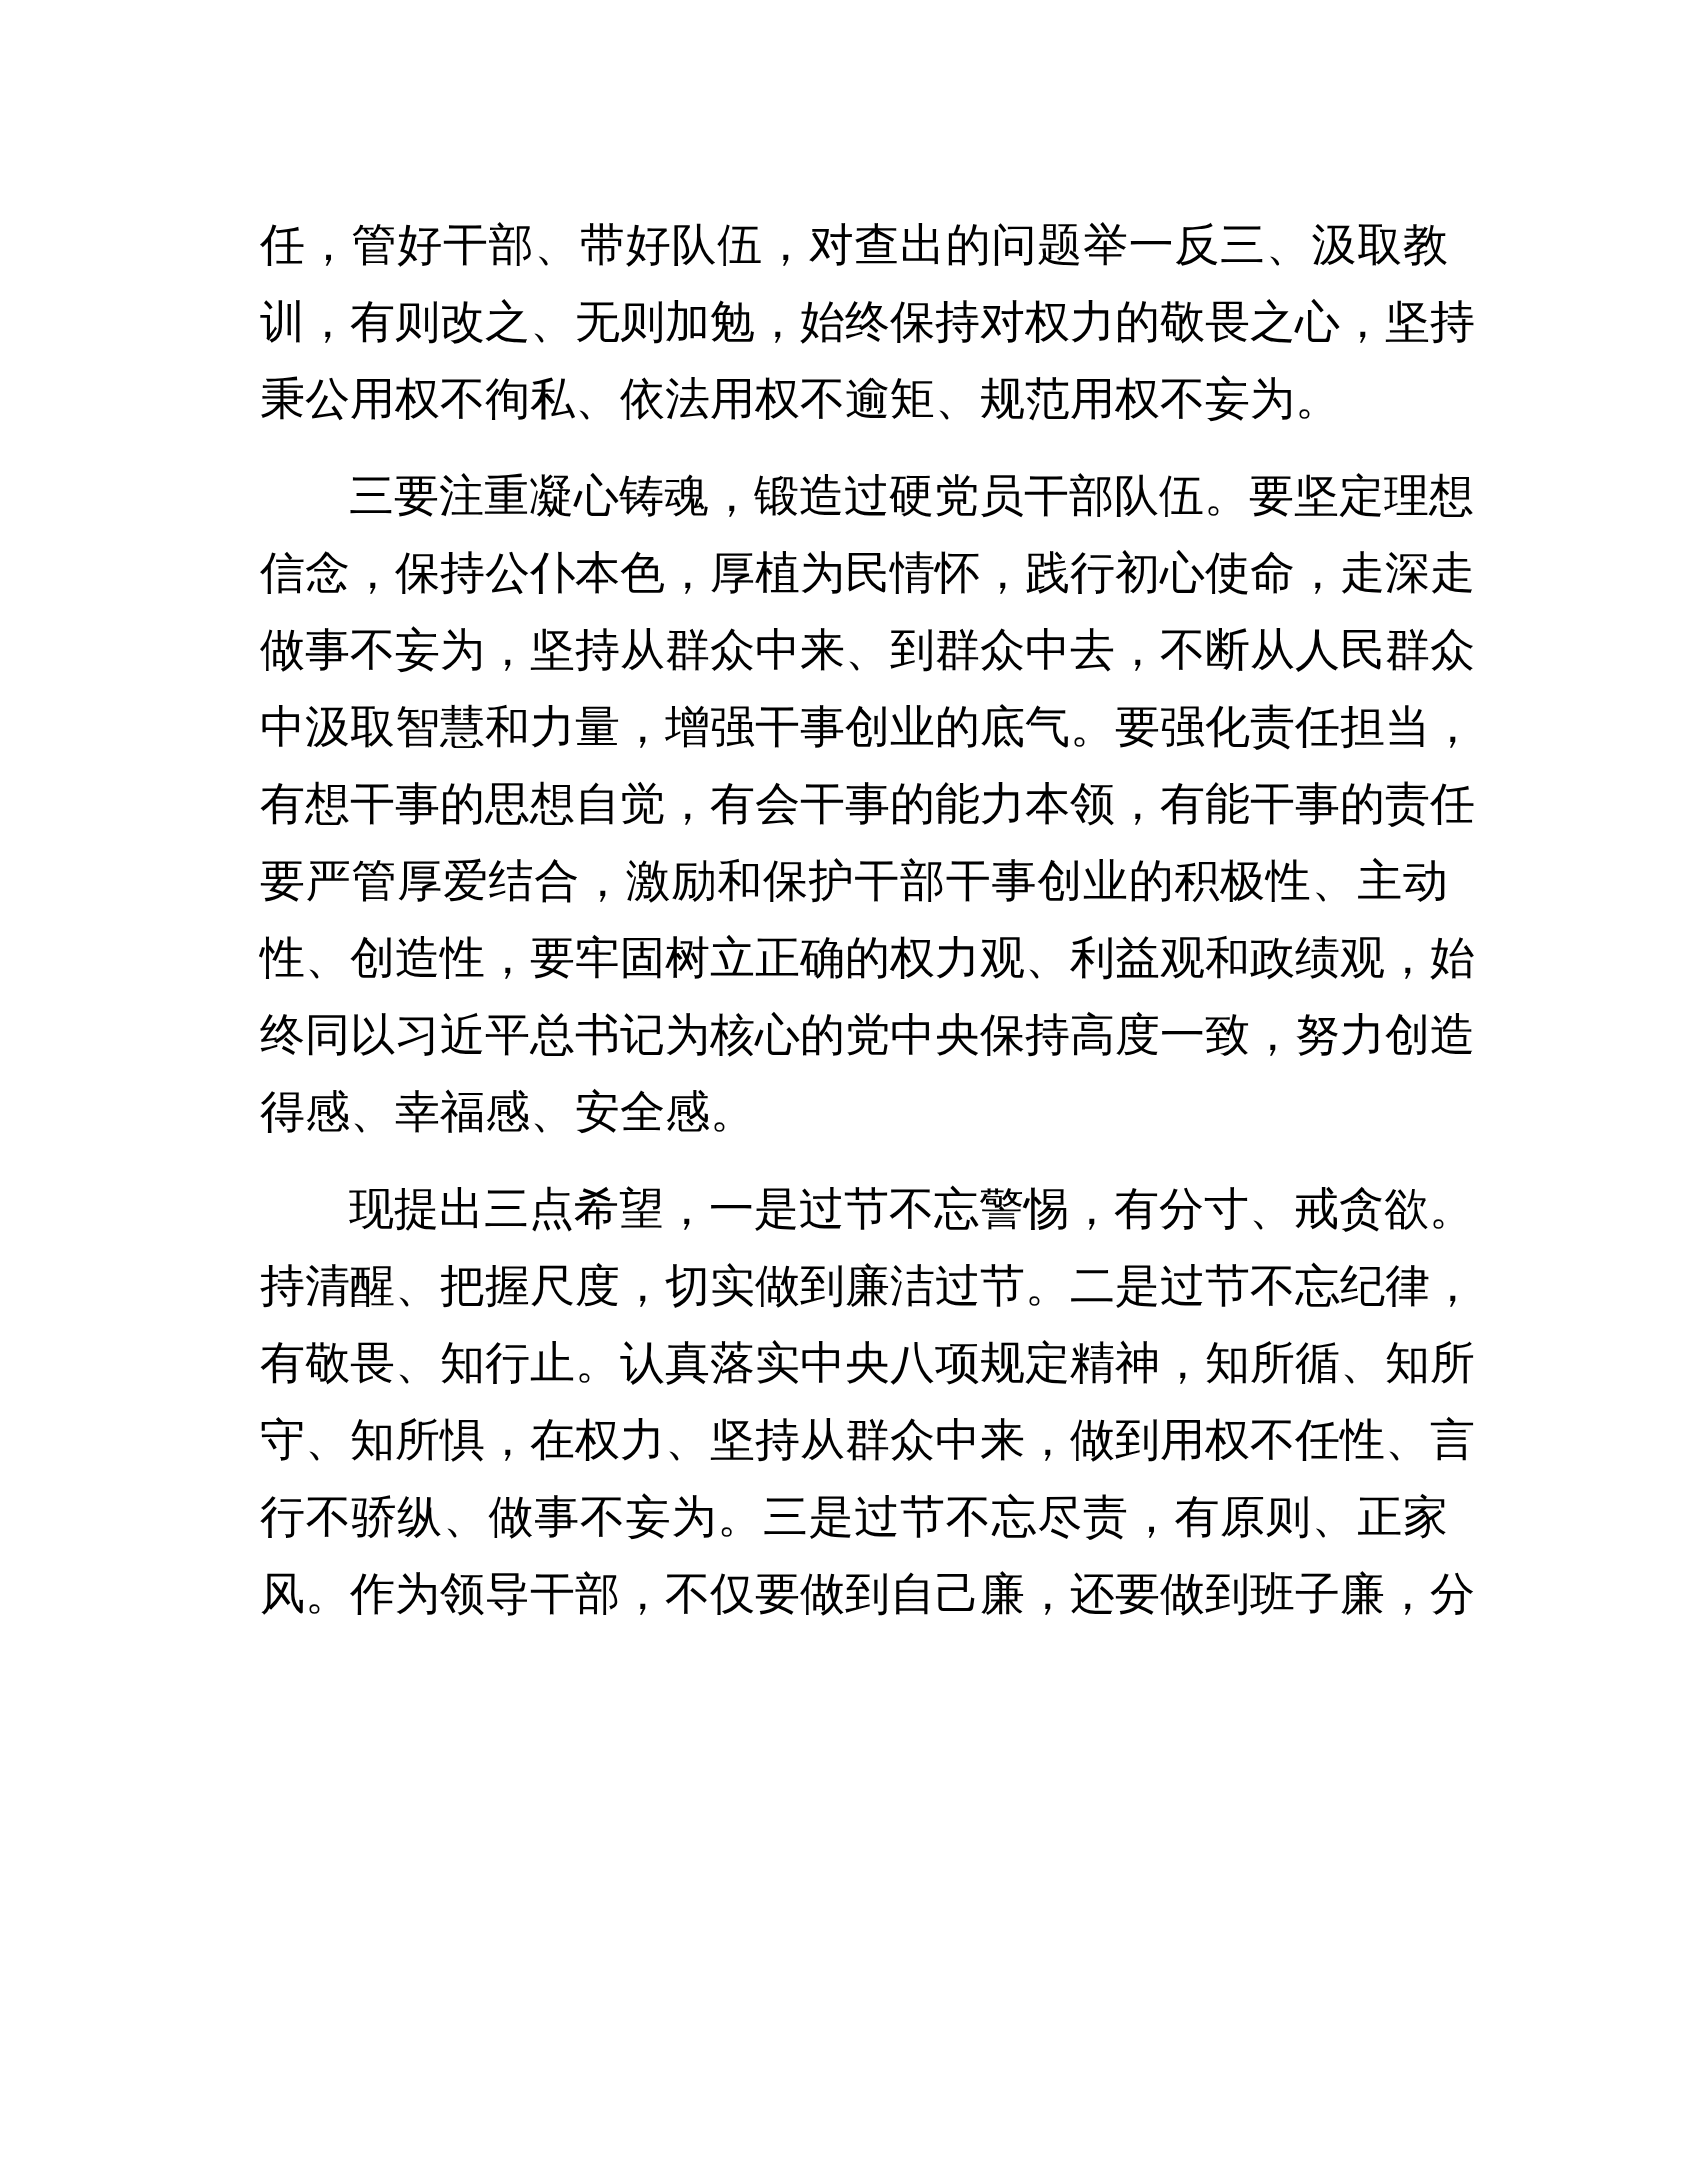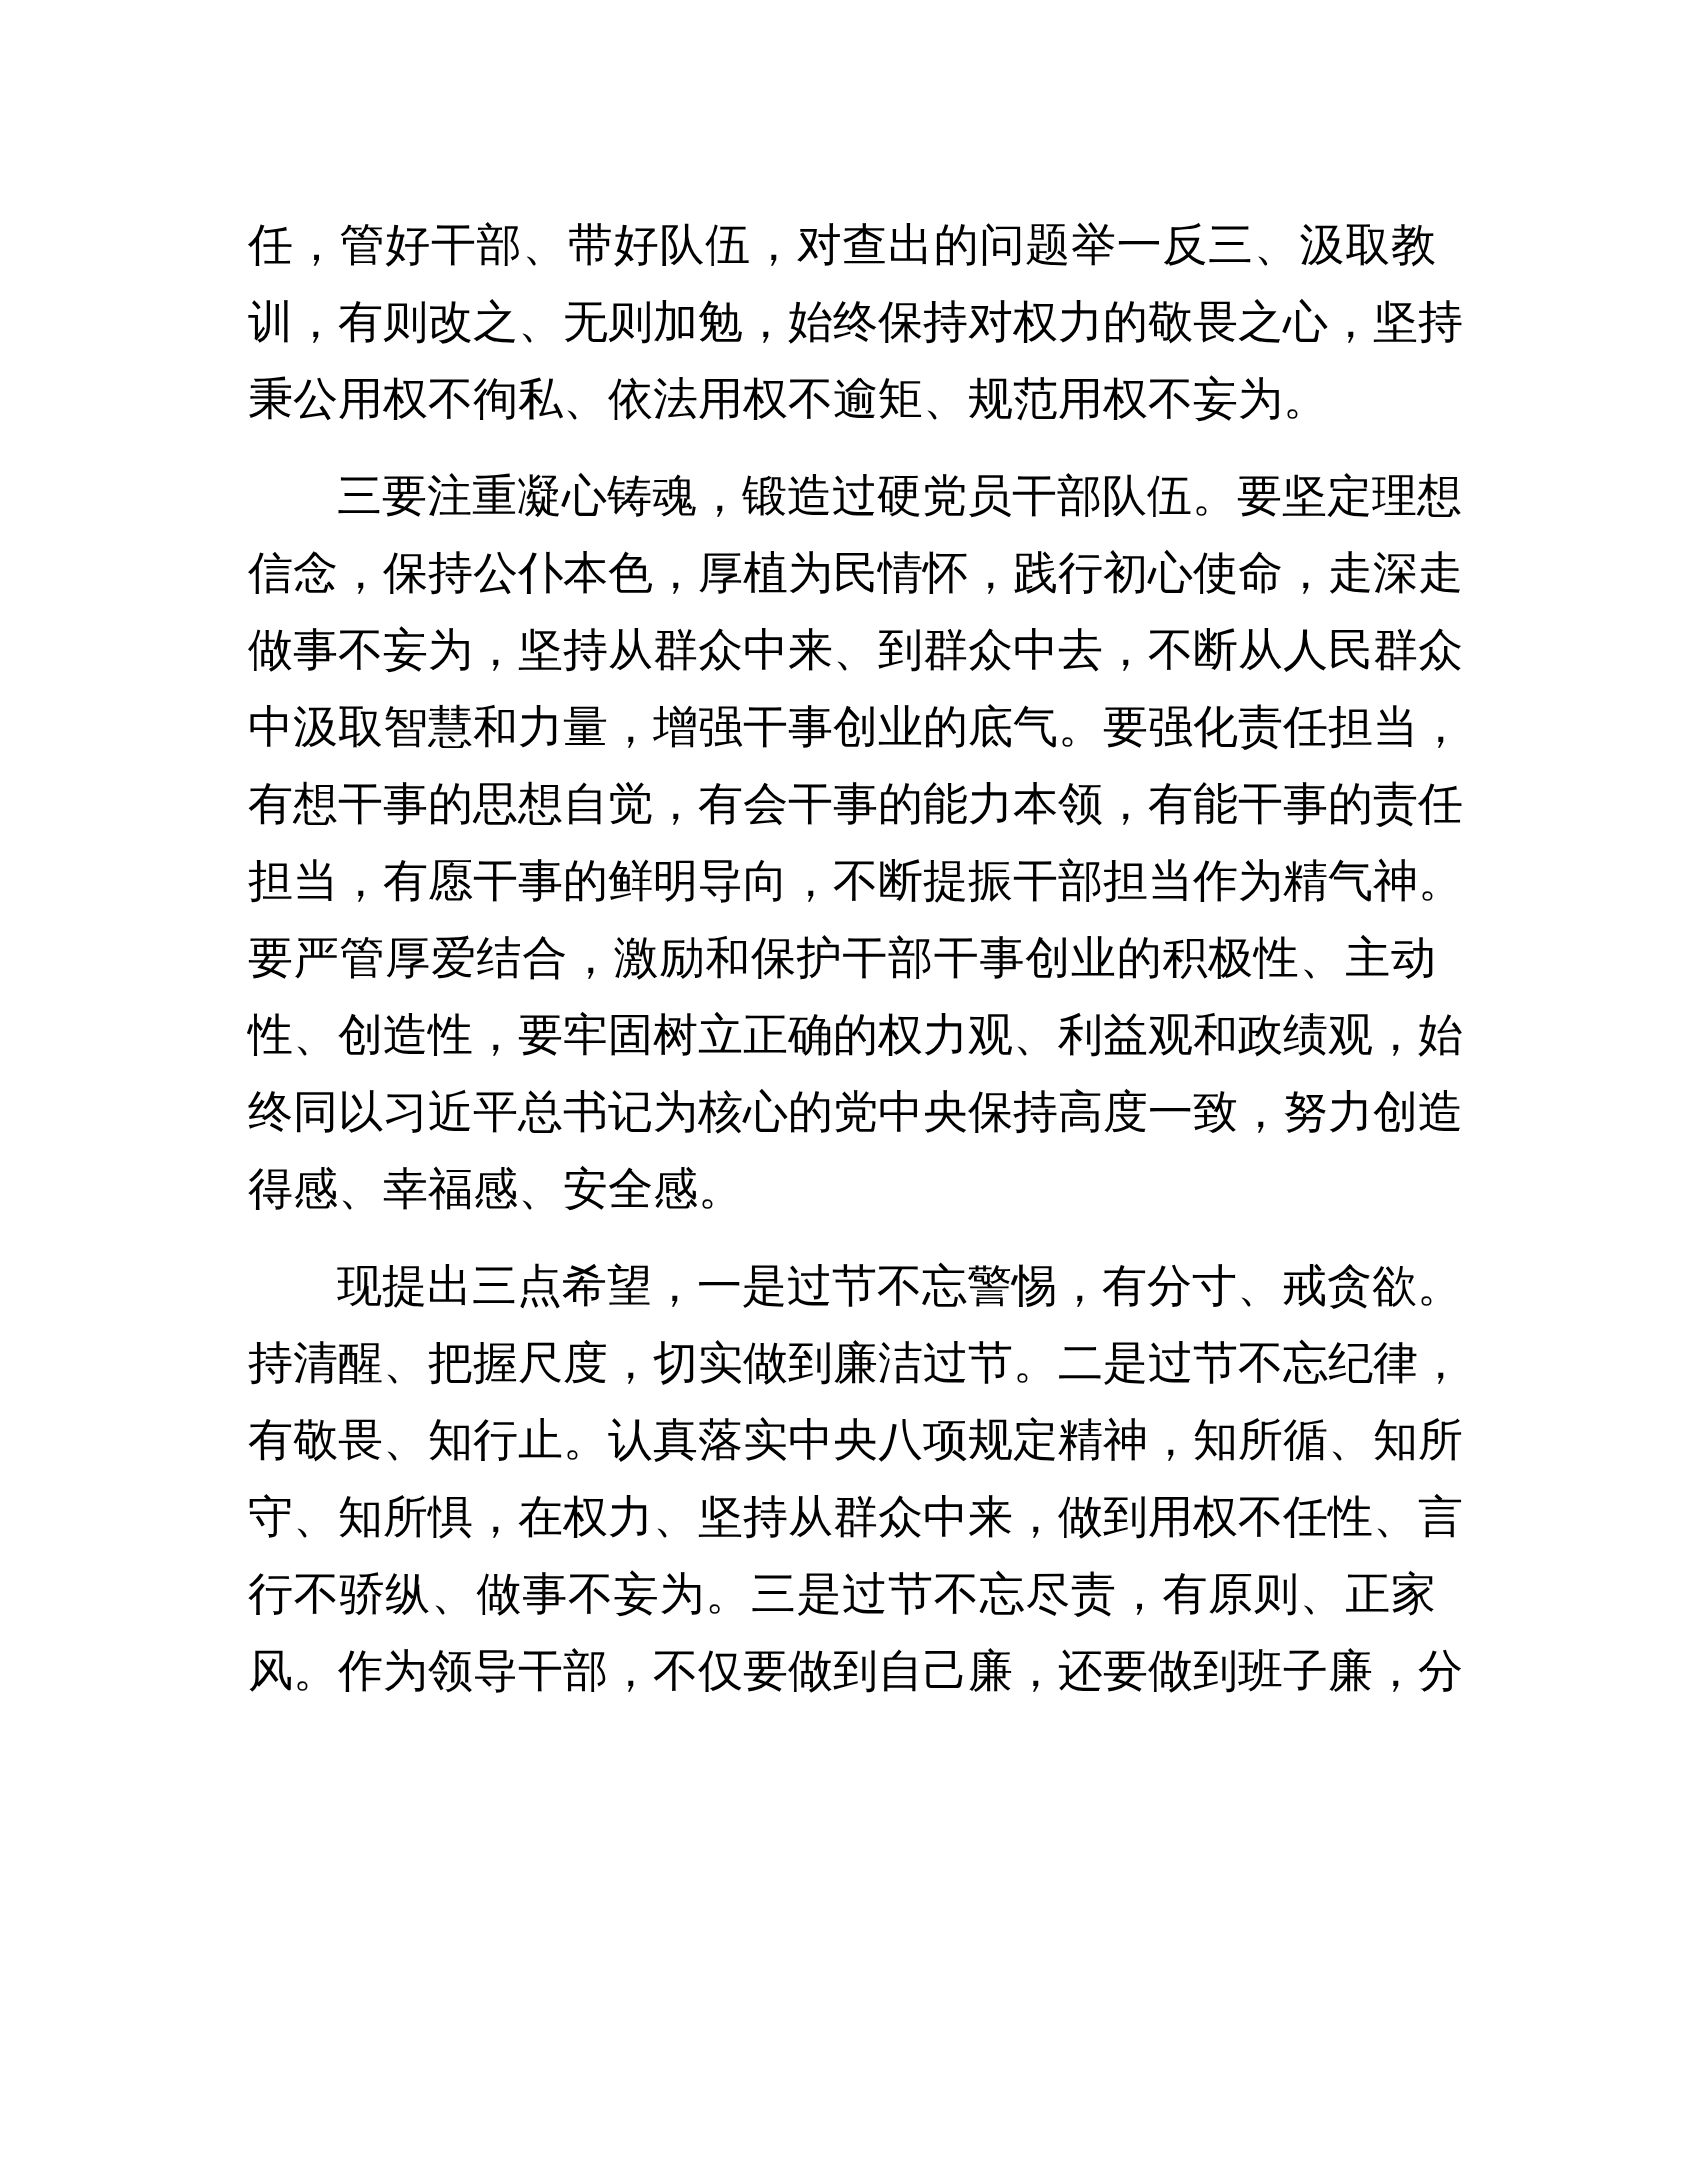--- a/index.html
+++ b/index.html
@@ -10,21 +10,21 @@
     body {
       width: 1683px;
       height: 2178px;
       position: relative;
       overflow: hidden;
       font-family: "DejaVu Sans", "Liberation Sans", sans-serif;
       color: #000000;
     }
     .page {
       position: absolute;
-      left: 248px;
+      left: 260px;
       top: 206px;
       width: 1188px;
     }
     .para {
       margin: 0 0 20px 0;
     }
     .line {
       display: block;
       height: 77px;
       line-height: 77px;
@@ -53,21 +53,20 @@
     <span class="line">训，有则改之、无则加勉，始终保持对权力的敬畏之心，坚持</span>
     <span class="line last">秉公用权不徇私、依法用权不逾矩、规范用权不妄为。</span>
   </div>
 
   <div class="para">
     <span class="line indent">三要注重凝心铸魂，锻造过硬党员干部队伍。要坚定理想</span>
     <span class="line">信念，保持公仆本色，厚植为民情怀，践行初心使命，走深走</span>
     <span class="line">做事不妄为，坚持从群众中来、到群众中去，不断从人民群众</span>
     <span class="line">中汲取智慧和力量，增强干事创业的底气。要强化责任担当，</span>
     <span class="line">有想干事的思想自觉，有会干事的能力本领，有能干事的责任</span>
-    <span class="line">担当，有愿干事的鲜明导向，不断提振干部担当作为精气神。</span>
     <span class="line">要严管厚爱结合，激励和保护干部干事创业的积极性、主动</span>
     <span class="line">性、创造性，要牢固树立正确的权力观、利益观和政绩观，始</span>
     <span class="line">终同以习近平总书记为核心的党中央保持高度一致，努力创造</span>
     <span class="line last">得感、幸福感、安全感。</span>
   </div>
 
   <div class="para">
     <span class="line indent">现提出三点希望，一是过节不忘警惕，有分寸、戒贪欲。</span>
     <span class="line">持清醒、把握尺度，切实做到廉洁过节。二是过节不忘纪律，</span>
     <span class="line">有敬畏、知行止。认真落实中央八项规定精神，知所循、知所</span>

